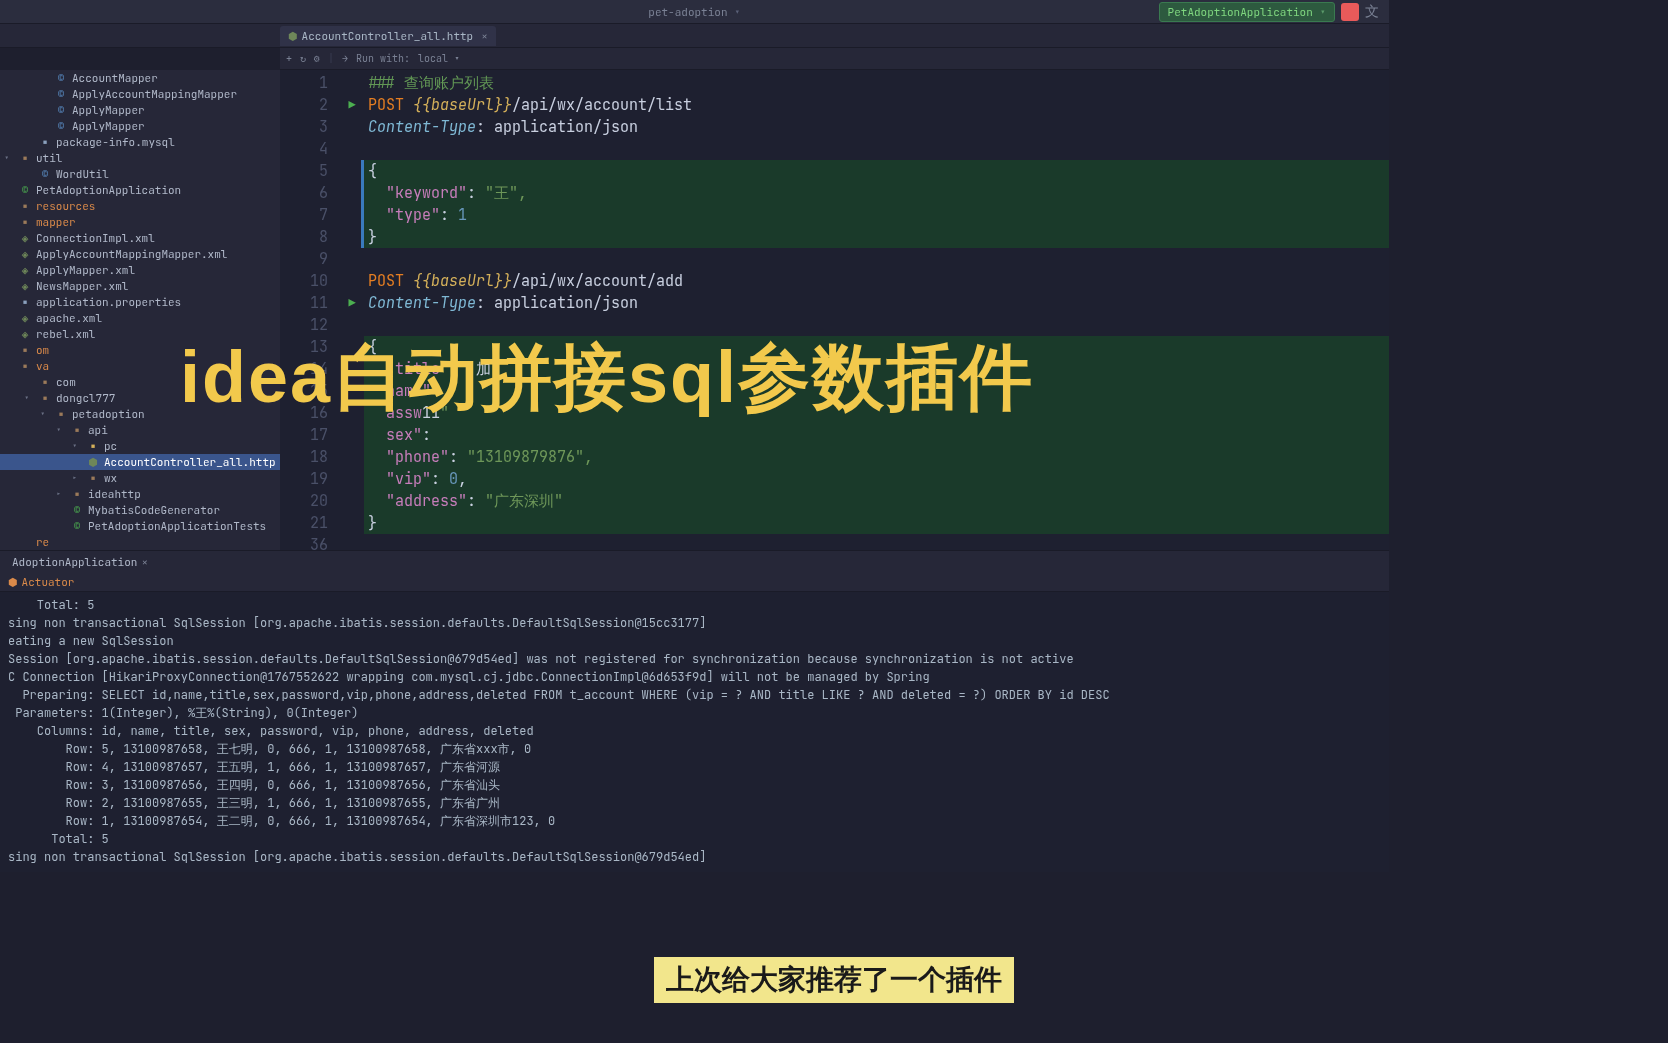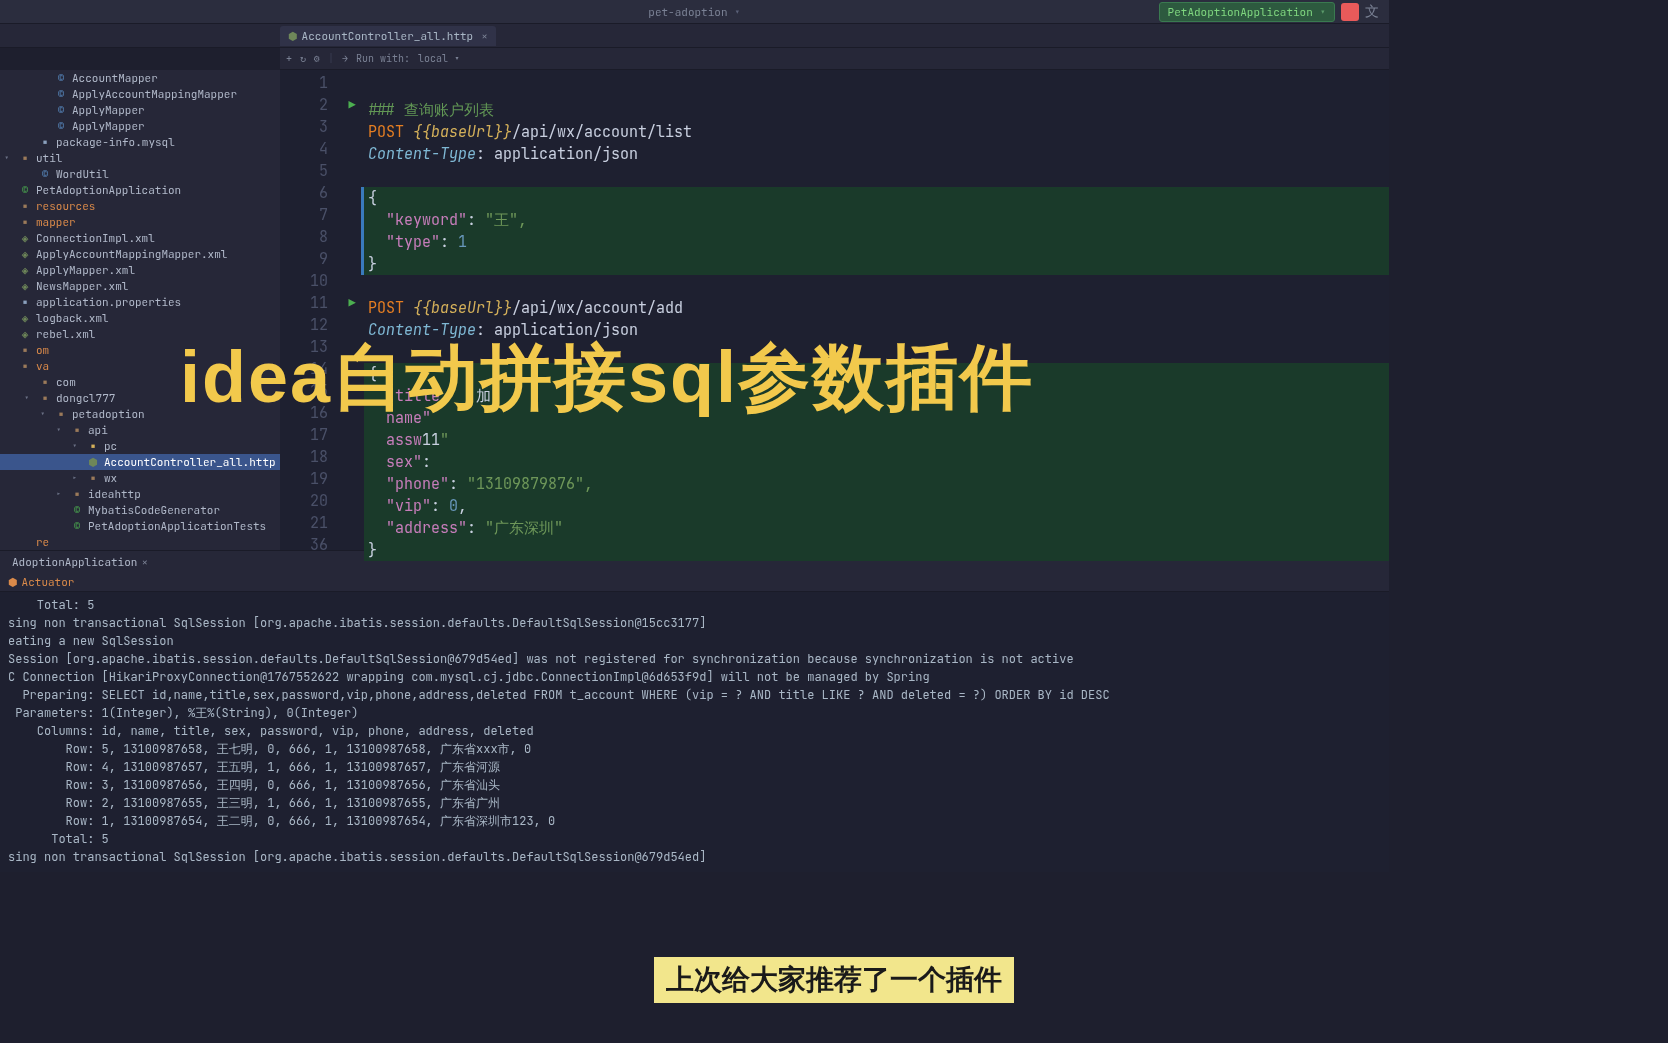--- a/index.html
+++ b/index.html
@@ -134,21 +134,20 @@
 .run-gutter {
   width: 24px;
   padding-top: 2px;
 }
 .run-gutter div { height: 22px; display: flex; align-items: center; justify-content: center; }
 .run-gutter .play { color: #4caf50; font-size: 12px; }
 .code {
   flex: 1;
   padding-top: 2px;
   position: relative;
-  margin-top: 27px;
 }
 .code-line { height: 22px; padding-left: 4px; white-space: pre; }
 .code-line.hl { background: #1a3a2a; }
 .border-left-blue { border-left: 3px solid #3a7abd; margin-left: -3px; }
 .c-comment { color: #629755; }
 .c-keyword { color: #e67e22; }
 .c-var { color: #d4b05a; font-style: italic; }
 .c-type { color: #7fb8d4; font-style: italic; }
 .c-string { color: #6e9759; }
 .c-num { color: #6897bb; }
@@ -325,21 +324,21 @@
         <span>NewsMapper.xml</span>
       </div>
       <div class="tree-item indent-0 file-i">
         <span class="arrow"></span>
         <span class="icon" style="">▪</span>
         <span>application.properties</span>
       </div>
       <div class="tree-item indent-0 xml-i">
         <span class="arrow"></span>
         <span class="icon" style="">◈</span>
-        <span>logback.xml</span>
+        <span>apache.xml</span>
       </div>
       <div class="tree-item indent-0 xml-i">
         <span class="arrow"></span>
         <span class="icon" style="">◈</span>
         <span>rebel.xml</span>
       </div>
       <div class="tree-item indent-0 orange folder-i">
         <span class="arrow"></span>
         <span class="icon" style="color:#9b7a5a">▪</span>
         <span>om</span>

